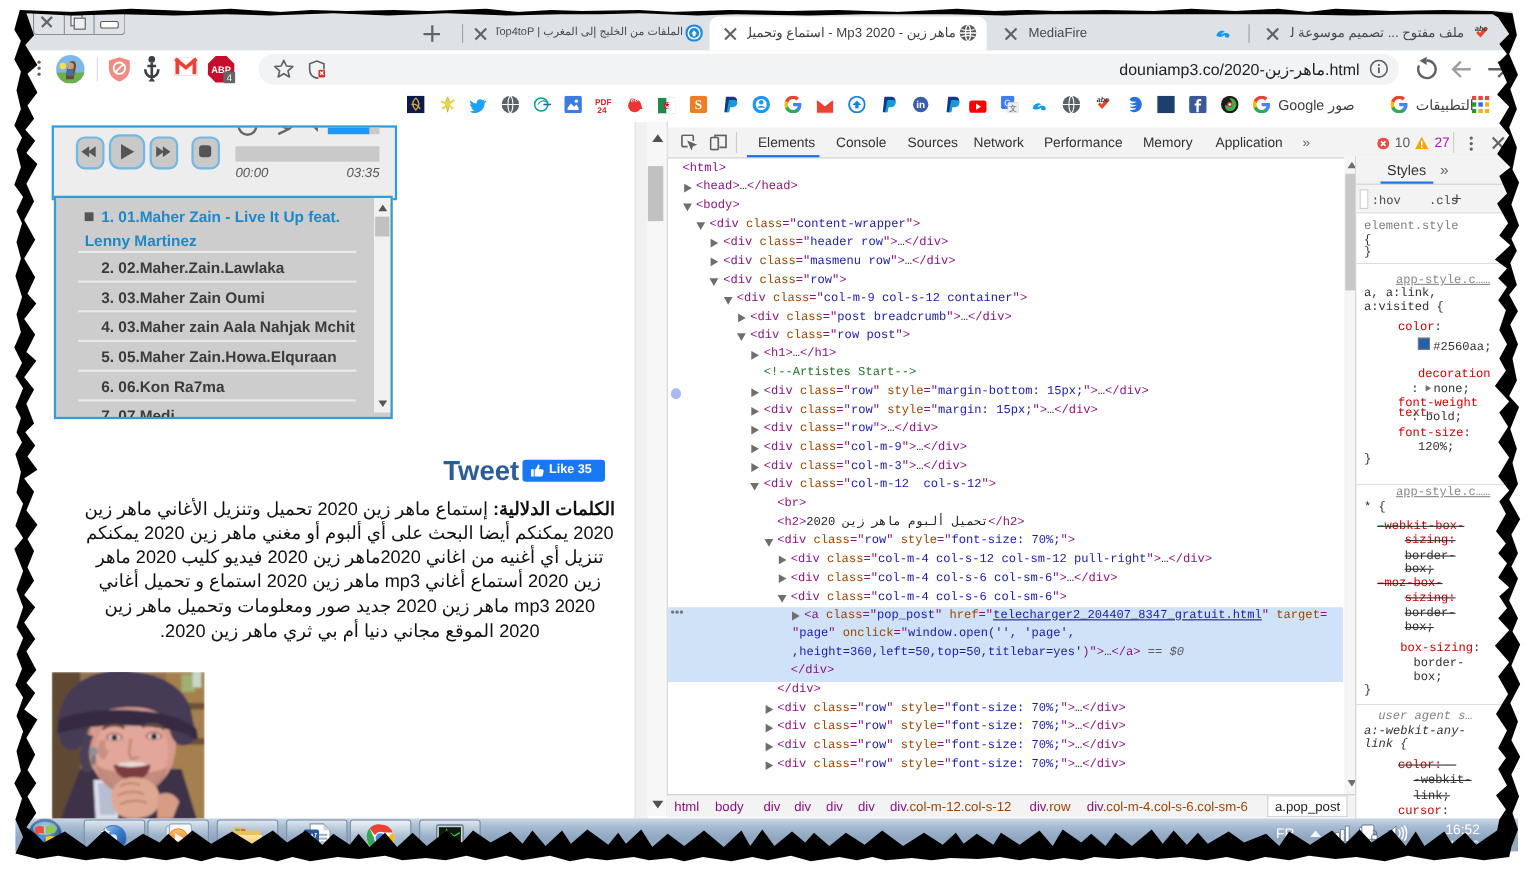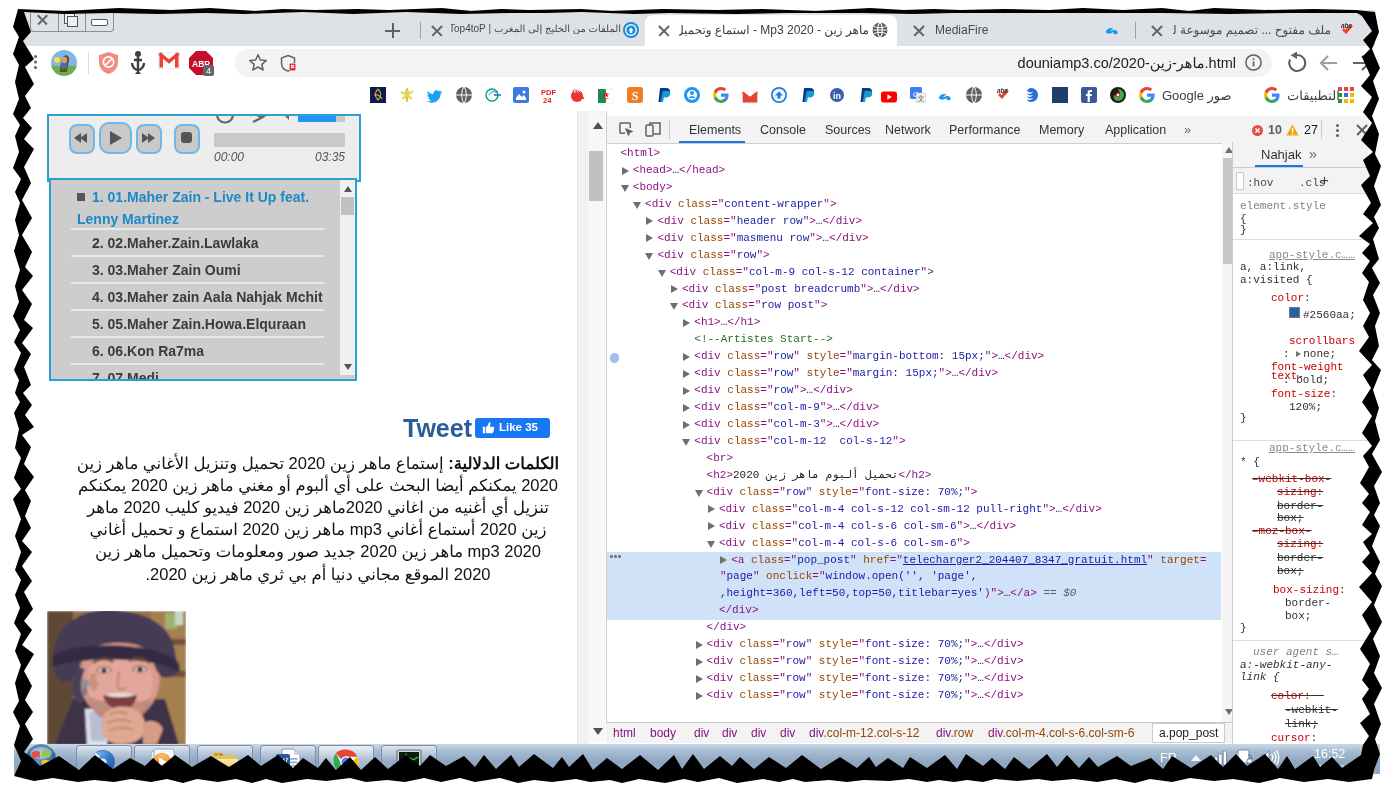--- a/index.html
+++ b/index.html
@@ -486,27 +486,27 @@
   <span class="dttab" style="left:218px;">Sources</span>
   <span class="dttab" style="left:278px;">Network</span>
   <span class="dttab" style="left:342px;">Performance</span>
   <span class="dttab" style="left:432px;">Memory</span>
   <span class="dttab" style="left:498px;">Application</span>
   <span class="dttab" style="left:577px;color:#5f6368;">»</span>
   <svg style="position:absolute;left:645px;top:8.5px;" width="11" height="11" viewBox="0 0 14 14">
         <circle cx="7" cy="7" r="7" fill="#eb4b48"></circle>
         <path d="M4.4 4.4 L9.6 9.6 M9.6 4.4 L4.4 9.6" stroke="#fff" stroke-width="1.9"></path>
       </svg>
-  <span class="dttab" style="left:661px;color:#5c5c5c;font-weight:bold;">10</span>
+  <span class="dttab" style="left:661px;color:#5c5c5c;">10</span>
   <svg style="position:absolute;left:679px;top:8px;" width="13" height="12" viewBox="0 0 15 14">
         <path d="M7.5 .5 L14.7 13.5 H.3Z" fill="#f2a60d"></path>
         <rect x="6.7" y="4.5" width="1.7" height="5" fill="#fff"></rect>
         <rect x="6.7" y="10.6" width="1.7" height="1.7" fill="#fff"></rect>
       </svg>
-  <span class="dttab" style="left:697px;color:#0f172a;">27</span>
+  <span class="dttab" style="left:697px;color:#a21caf;">27</span>
   <span style="position:absolute;left:714px;top:4px;width:1px;height:19px;background:#ccc;"></span>
   <span style="position:absolute;left:729px;top:8px;width:3.2px;height:3.2px;border-radius:50%;background:#616161;box-shadow:0 5px 0 #616161,0 10px 0 #616161"></span>
       <span style="position:absolute;left:748px;top:7px;width:13px;height:13px;">
         <i style="position:absolute;left:0;top:6px;width:14px;height:1.8px;background:#5f6368;transform:rotate(45deg);display:block"></i>
         <i style="position:absolute;left:0;top:6px;width:14px;height:1.8px;background:#5f6368;transform:rotate(-45deg);display:block"></i>
       </span>
  </div>
 
  <div class="a" style="left:0;top:440.8px;width:614px;height:67.8px;background:#cfe2f8;"></div>
  <div class="a" style="left:2.5px;top:242px;width:9.5px;height:9.5px;border-radius:50%;background:#a7baf1;"></div>
@@ -562,39 +562,39 @@
   <span style="position:absolute;left:145px;top:3px;">div</span>
   <span style="position:absolute;left:174px;top:3px;">div</span>
   <span style="position:absolute;left:203px;top:3px;">div<span class="an">.col-m-12.col-s-12</span></span>
   <span style="position:absolute;left:330px;top:3px;">div<span class="an">.row</span></span>
   <span style="position:absolute;left:382px;top:3px;">div<span class="an">.col-m-4.col-s-6.col-sm-6</span></span>
   <span style="position:absolute;left:546px;top:0px;height:16px;background:#fff;border:1px solid #ccc;padding:2px 6px 0 6px;color:#222;">a.pop_post</span>
 </div>
 
 <div class="a ss" style="left:1232px;top:142px;width:136px;height:603px;background:#fff;border-left:1px solid #ccc;">
   <div style="position:absolute;left:0;top:0;width:136px;height:25px;background:#f3f3f3;border-bottom:1px solid #ccc;"></div>
-  <span class="ln" style="left:28px;top:5px;font-family:'Liberation Sans';font-size:13px;color:#333;">Nahjak</span>
+  <span class="ln" style="left:28px;top:5px;font-family:'Liberation Sans';font-size:13px;color:#333;">Styles</span>
   <span class="ln" style="left:76px;top:4px;font-family:'Liberation Sans';font-size:14px;color:#5f6368;">»</span>
   <span style="position:absolute;left:22px;top:22.5px;width:48px;height:2.5px;background:#1a73e8;z-index:2;"></span>
   <div style="position:absolute;left:0;top:26px;width:136px;height:25px;background:#f3f3f3;border-bottom:1px solid #ddd;"></div>
   <span style="position:absolute;left:3px;top:30px;width:6px;height:16px;background:#fff;border:1px solid #ccc;"></span>
   <span class="ln" style="left:14px;top:35px;color:#454545;">:hov</span>
   <span class="ln" style="left:66px;top:35px;color:#454545;">.cls</span>
   <span class="ln" style="left:87px;top:31px;font-size:15px;color:#454545;">+</span>
   <span class="ln" style="left:7px;top:58px;color:#808080;">element.style</span>
   <span class="ln" style="left:7px;top:71px;">{</span>
   <span class="ln" style="left:7px;top:82px;">}</span>
   <div class="seph" style="top:97px;"></div>
   <span class="ln" style="left:36px;top:107px;color:#888;text-decoration:underline;">app-style.c……</span>
   <span class="ln" style="left:7px;top:119px;">a, a:link,</span>
   <span class="ln" style="left:7px;top:132px;">a:visited {</span>
   <span class="ln" style="left:38px;top:150px;"><span class="red">color</span>:</span>
   <span class="ln" style="left:56px;top:165px;"><i style="display:inline-block;width:9px;height:9px;background:#2560aa;border:1px solid #777;margin-right:3px;"></i>#2560aa;</span>
   <span class="ln" style="left:38px;top:180px;margin-top:48px;"><span class="red">text-</span></span>
-  <span class="ln" style="left:56px;top:193px;"><span class="red">scrollbars</span></span>
+  <span class="ln" style="left:56px;top:193px;"><span class="red">decoration</span></span>
   <span class="ln" style="left:50px;top:206px;">: <i style="display:inline-block;width:0;height:0;border-left:5px solid #727272;border-top:3.5px solid transparent;border-bottom:3.5px solid transparent;margin-right:2px;"></i>none;</span>
   <span class="ln" style="left:38px;top:219px;"><span class="red">font-weight</span></span>
   <span class="ln" style="left:50px;top:232px;">: bold;</span>
   <span class="ln" style="left:38px;top:246px;"><span class="red">font-size</span>:</span>
   <span class="ln" style="left:56px;top:259px;">120%;</span>
   <span class="ln" style="left:7px;top:270px;">}</span>
   <div class="seph" style="top:298px;"></div>
   <span class="ln" style="left:36px;top:300px;color:#888;text-decoration:underline;">app-style.c……</span>
   <span class="ln" style="left:7px;top:314px;">* {</span>
   <span class="ln" style="left:19px;top:331px;"><span class="strike"><span class="red">–webkit-box-</span></span></span>

